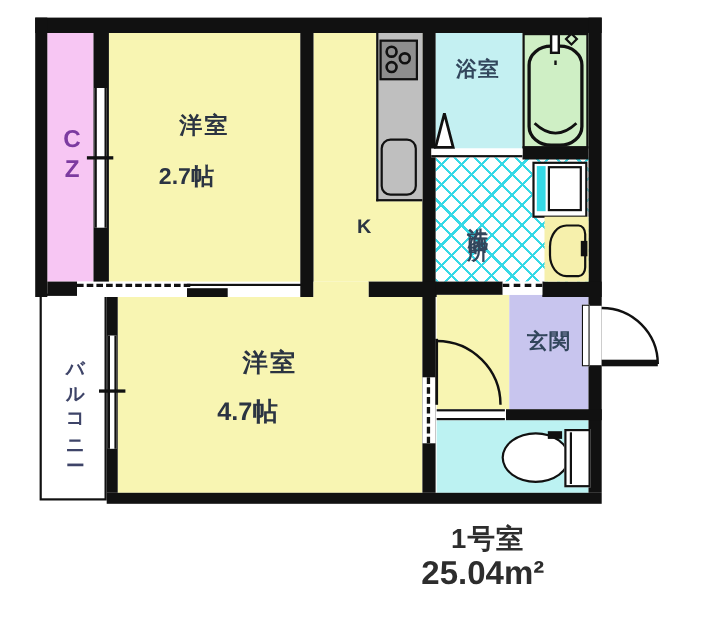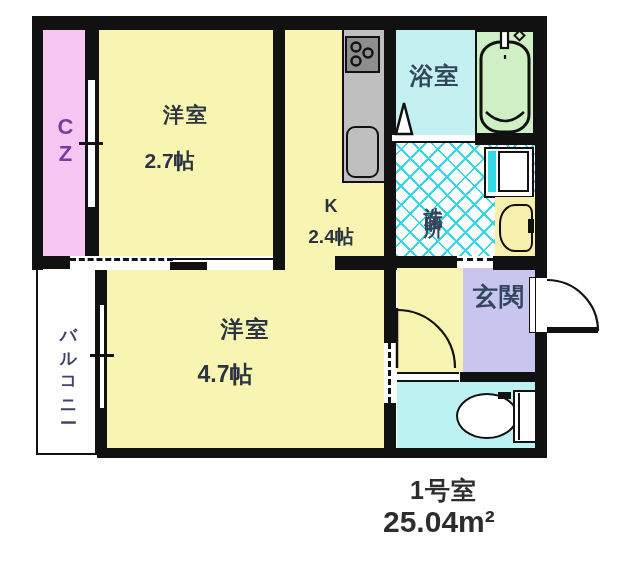--- a/index.html
+++ b/index.html
@@ -122,27 +122,26 @@
     <path d="M7,8 A51,51 0 0 1 58,59" fill="none" stroke="#111" stroke-width="2.2"></path>
     <rect x="7" y="55" width="51" height="6" fill="#111"></rect>
   </svg>
 
   <div class="room-label vtext" style="left:52px;top:110px;width:24px;height:62px;font-size:22px;color:var(--closet-text);letter-spacing:2px;">CZ</div>
 
   <div class="room-label" style="left:99px;top:104px;width:174px;font-size:21px;letter-spacing:2px;">洋室</div>
   <div class="room-label" style="left:99px;top:150px;width:141px;font-size:21px;">2.7帖</div>
 
   <div class="room-label" style="left:285px;top:197px;width:92px;font-size:18px;">K</div>
-  <div class="room-label" style="left:285px;top:227px;width:92px;font-size:19px;">2.4帖</div>
 
-  <div class="room-label" style="left:394px;top:64px;width:81px;font-size:24px;color:var(--label-blue);letter-spacing:1px;">浴室</div>
+  <div class="room-label" style="left:394px;top:54px;width:81px;font-size:19px;color:var(--label-blue);letter-spacing:1px;">浴室</div>
 
   <div class="room-label vtext" style="left:420px;top:152px;width:23px;height:96px;font-size:19px;color:var(--label-blue);letter-spacing:6px;">洗面所</div>
 
-  <div class="room-label" style="left:463px;top:284px;width:72px;font-size:25px;color:var(--label-blue);letter-spacing:1px;">玄関</div>
+  <div class="room-label" style="left:463px;top:301px;width:72px;font-size:19px;color:var(--label-blue);letter-spacing:1px;">玄関</div>
 
   <div class="room-label" style="left:107px;top:318px;width:277px;font-size:23px;letter-spacing:2px;">洋室</div>
   <div class="room-label" style="left:107px;top:363px;width:236px;font-size:23px;">4.7帖</div>
 
   <div class="room-label vtext" style="left:55px;top:300px;width:22px;height:135px;font-size:17px;font-weight:bold;color:var(--balcony-text);letter-spacing:5px;">バルコニー</div>
 
   <div class="caption" style="left:410px;top:478px;font-size:25px;letter-spacing:1px;">1号室</div>
   <div class="caption" style="left:383px;top:507px;font-size:30px;">25.04m²</div>
 
 </div>

